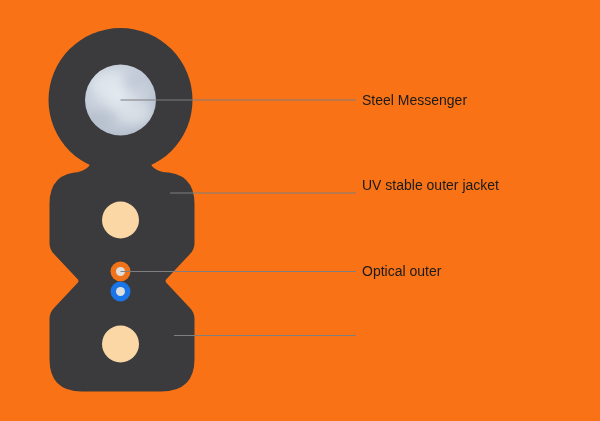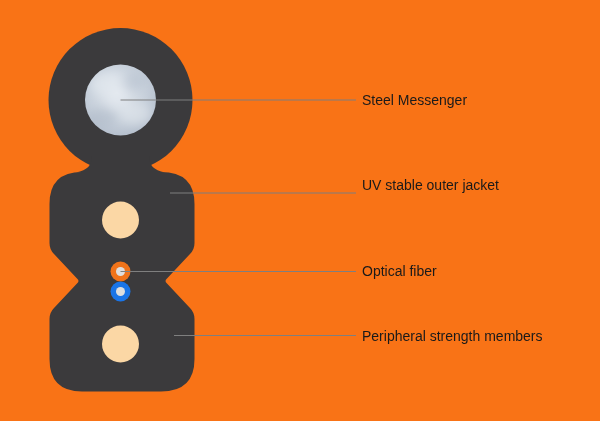--- a/index.html
+++ b/index.html
@@ -82,16 +82,15 @@
     <circle cx="120.5" cy="291.5" r="4.5" fill="#dedede"></circle>
 
     <line x1="120.5" y1="100" x2="356" y2="100" stroke-width="1.2" stroke="#7f7f7f"></line>
     <line x1="170" y1="193" x2="356" y2="193" stroke-width="1.2" stroke="#7f7f7f"></line>
     <line x1="120.5" y1="271.5" x2="356" y2="271.5" stroke-width="1.2" stroke="#7f7f7f"></line>
     <line x1="174" y1="335.5" x2="356" y2="335.5" stroke-width="1.2" stroke="#7f7f7f"></line>
   </svg>
 
   <div class="callout-label lbl-0">Steel Messenger</div>
   <div class="callout-label lbl-1">UV stable outer jacket</div>
-  <div class="callout-label lbl-2">Optical fiber</div>
-  <div class="callout-label lbl-3">Peripheral strength members</div>
+  <div class="callout-label lbl-2">Optical outer</div>
 
 </div>
 
 </body></html>

